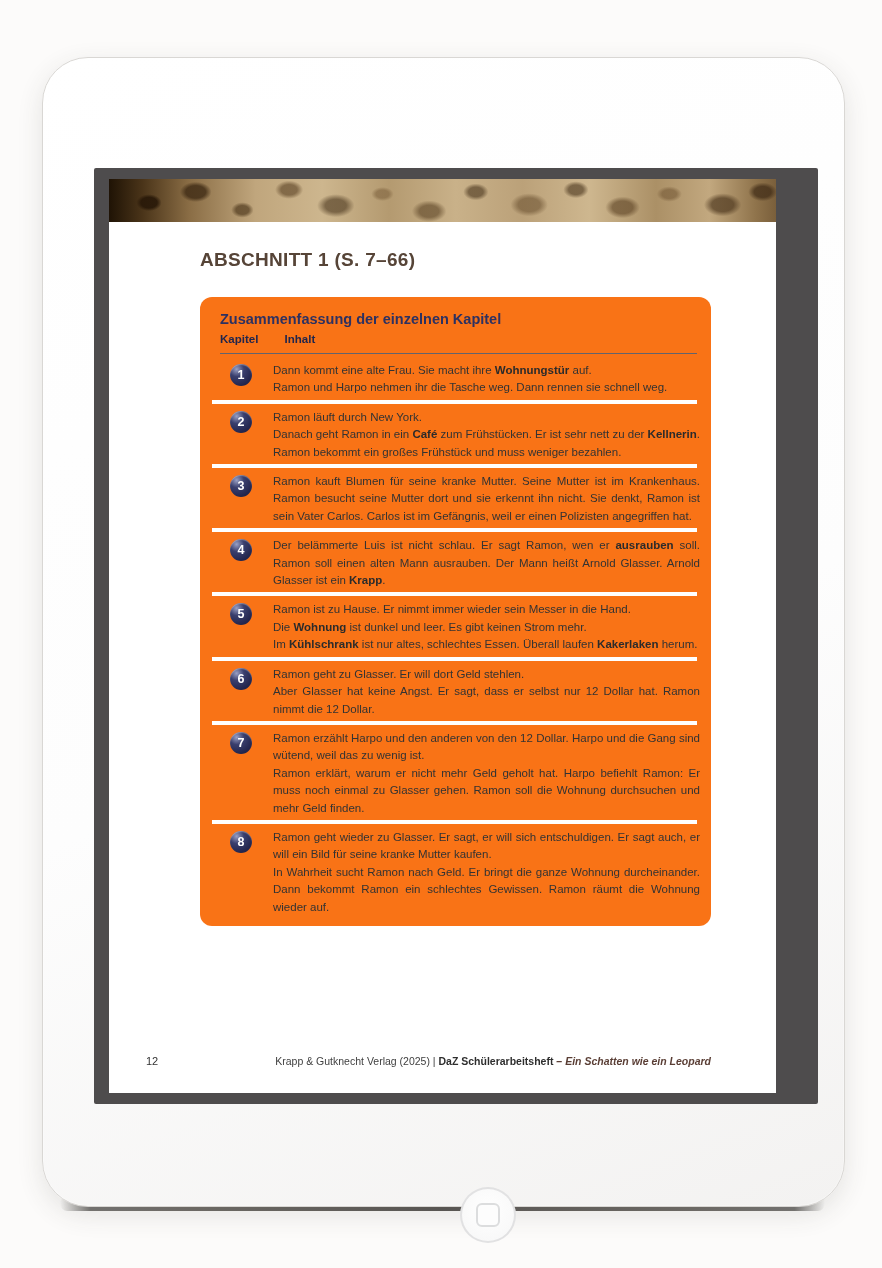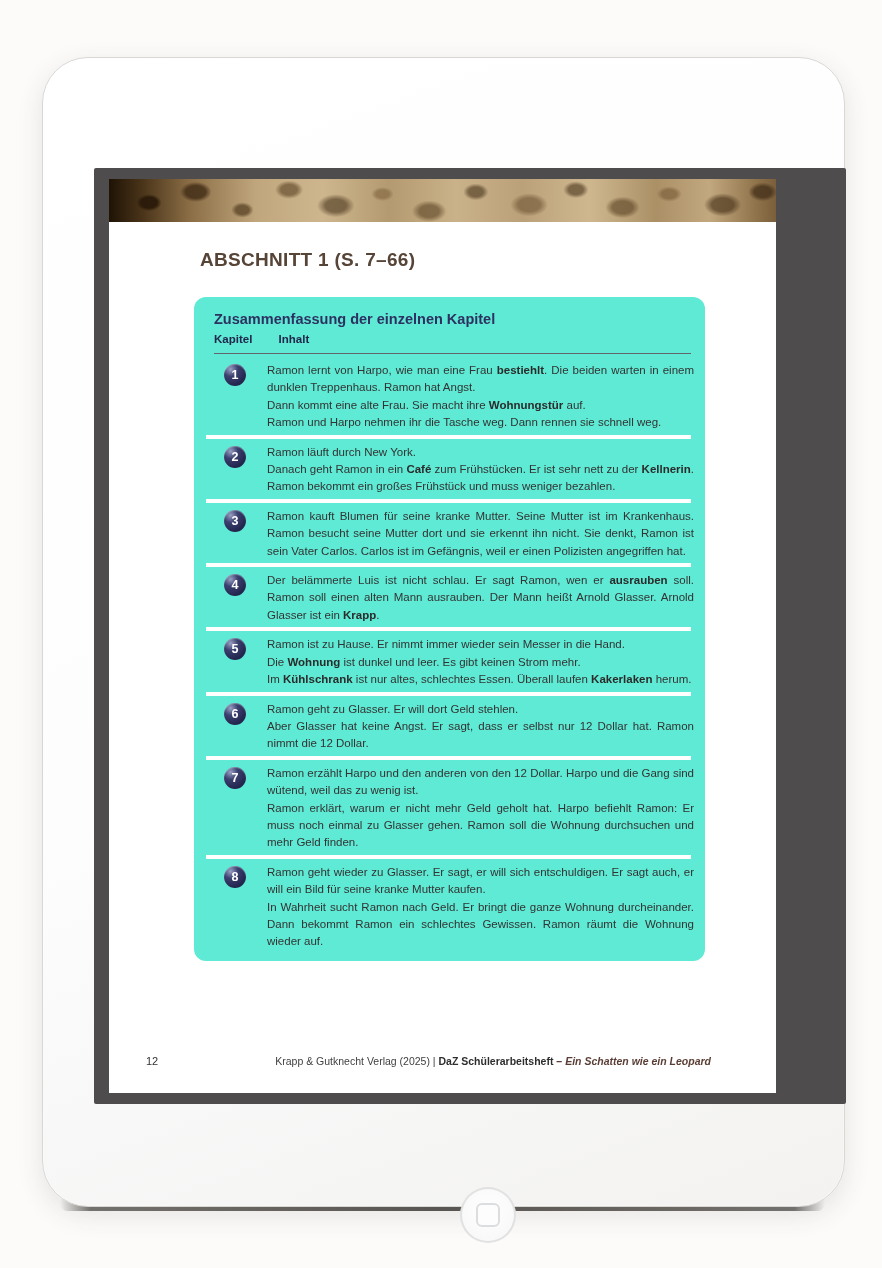--- a/index.html
+++ b/index.html
@@ -16,21 +16,21 @@
   .camera{position:absolute;left:431px;top:113px;width:11px;height:11px;border-radius:50%;
     background:radial-gradient(circle at 38% 32%,#8d9094 0%,#595c62 55%,#3e4046 100%);
     box-shadow:0 0 1px rgba(0,0,0,.4);}
   .home{position:absolute;left:417px;top:1129px;width:52px;height:52px;border-radius:50%;
     border:2px solid rgba(205,205,207,.55);
     background:radial-gradient(circle at 50% 40%,#ffffff 0%,#f6f6f6 100%);}
   .home-square{position:absolute;left:14px;top:14px;width:20px;height:20px;border-radius:6px;
     border:2px solid #dcddde;background:#fdfdfd;}
 
   
-  .screen{position:absolute;left:93px;top:167px;width:724px;height:936px;background:#4e4c4d;border-radius:2px;padding-left:28px;}
+  .screen{position:absolute;left:93px;top:167px;width:724px;height:936px;background:#4e4c4d;border-radius:2px;}
   .pdf-page{position:absolute;left:15px;top:11px;width:667px;height:914px;background:#ffffff;}
   .banner{position:absolute;left:0;top:0;width:667px;height:43px;
     background:
       radial-gradient(18px 12px at 6% 55%, rgba(40,24,8,.9) 45%, transparent 70%),
       radial-gradient(22px 14px at 13% 30%, rgba(62,42,20,.8) 45%, transparent 72%),
       radial-gradient(16px 11px at 20% 72%, rgba(80,58,30,.7) 40%, transparent 70%),
       radial-gradient(20px 13px at 27% 25%, rgba(95,70,40,.65) 40%, transparent 70%),
       radial-gradient(26px 16px at 34% 62%, rgba(70,50,26,.6) 40%, transparent 72%),
       radial-gradient(16px 10px at 41% 35%, rgba(120,92,56,.55) 40%, transparent 70%),
       radial-gradient(24px 15px at 48% 75%, rgba(88,64,34,.6) 40%, transparent 72%),
@@ -40,21 +40,21 @@
       radial-gradient(24px 15px at 77% 66%, rgba(88,62,32,.6) 42%, transparent 72%),
       radial-gradient(18px 11px at 84% 35%, rgba(110,82,48,.55) 40%, transparent 70%),
       radial-gradient(26px 16px at 92% 60%, rgba(70,48,24,.65) 42%, transparent 72%),
       radial-gradient(20px 13px at 98% 30%, rgba(60,40,20,.7) 42%, transparent 72%),
       linear-gradient(to right,#1f1305 0%,#4a3419 5%,#8a6d45 12%,#c0a67d 22%,#cdb68e 32%,#b49a70 42%,#c9b189 52%,#bba179 62%,#ceb78f 72%,#ab9066 82%,#c2a87f 90%,#8f734b 97%,#7a5f3b 100%);}
 
   .section-heading{position:absolute;left:91px;top:70px;font-size:19px;font-weight:bold;
     color:#564437;letter-spacing:.3px;}
 
   
-  .summary-box{position:absolute;left:85px;top:118px;width:511px;background:#5eead4;
+  .summary-box{position:absolute;left:91px;top:118px;width:511px;background:#f97316;
     border-radius:12px;padding:13px 0 7px 0;box-sizing:border-box;}
   .summary-title{margin:0 14px 0 20px;font-size:14.5px;font-weight:bold;color:#2d3161;line-height:18px;}
   .col-headers{margin:4px 14px 0 20px;font-size:11.5px;font-weight:bold;color:#22264c;line-height:14px;}
   .col-headers .col-inhalt{margin-left:23px;}
   .header-rule{height:1px;background:#63636c;margin:7px 14px 0 20px;}
   .rows{margin-top:3px;}
   .row{display:flex;padding:5px 10px 3px 30px;}
   .gap{height:4px;background:#ffffff;margin:0 14px 0 12px;}
   .badge{flex:0 0 22px;width:22px;height:22px;margin:2px 21px 0 0;border-radius:50%;
     background:radial-gradient(circle at 30% 24%,#9aa0c4 0%,#3a3f6e 32%,#23264e 72%,#1b1e3e 100%);
@@ -95,21 +95,20 @@
             <span class="col-kapitel">Kapitel</span>
             <span class="col-inhalt">Inhalt</span>
           </div>
 
           <div class="header-rule"></div>
 
           <div class="rows" id="chapter-rows">
               <div class="row">
                 <span class="badge">1</span>
                 <div class="rowtext">
-                  <div class="para"><span>Ramon lernt von Harpo, wie man eine Frau </span><span class="b">bestiehlt</span><span>. Die beiden warten in einem dunklen Treppenhaus. Ramon hat Angst.</span></div>
                   <div class="para"><span>Dann kommt eine alte Frau. Sie macht ihre </span><span class="b">Wohnungstür</span><span> auf.</span></div>
                   <div class="para"><span>Ramon und Harpo nehmen ihr die Tasche weg. Dann rennen sie schnell weg.</span></div>
                 </div>
               </div>
               <div class="gap"></div>
               <div class="row">
                 <span class="badge">2</span>
                 <div class="rowtext">
                   <div class="para"><span>Ramon läuft durch New York.</span></div>
                   <div class="para"><span>Danach geht Ramon in ein </span><span class="b">Café</span><span> zum Frühstücken. Er ist sehr nett zu der </span><span class="b">Kellnerin</span><span>. Ramon bekommt ein großes Frühstück und muss weniger bezahlen.</span></div>

